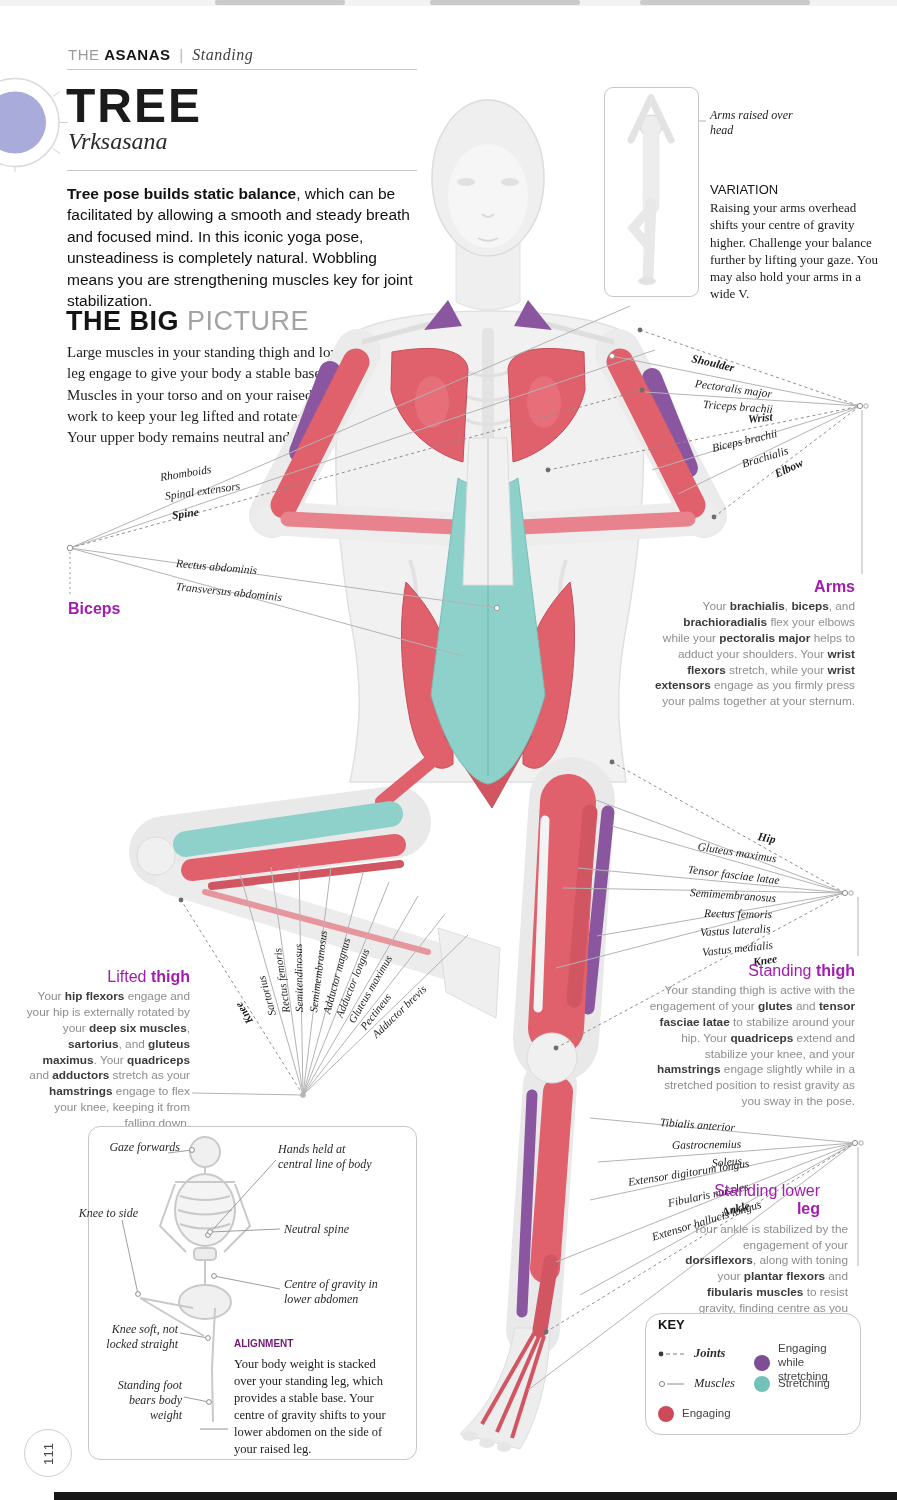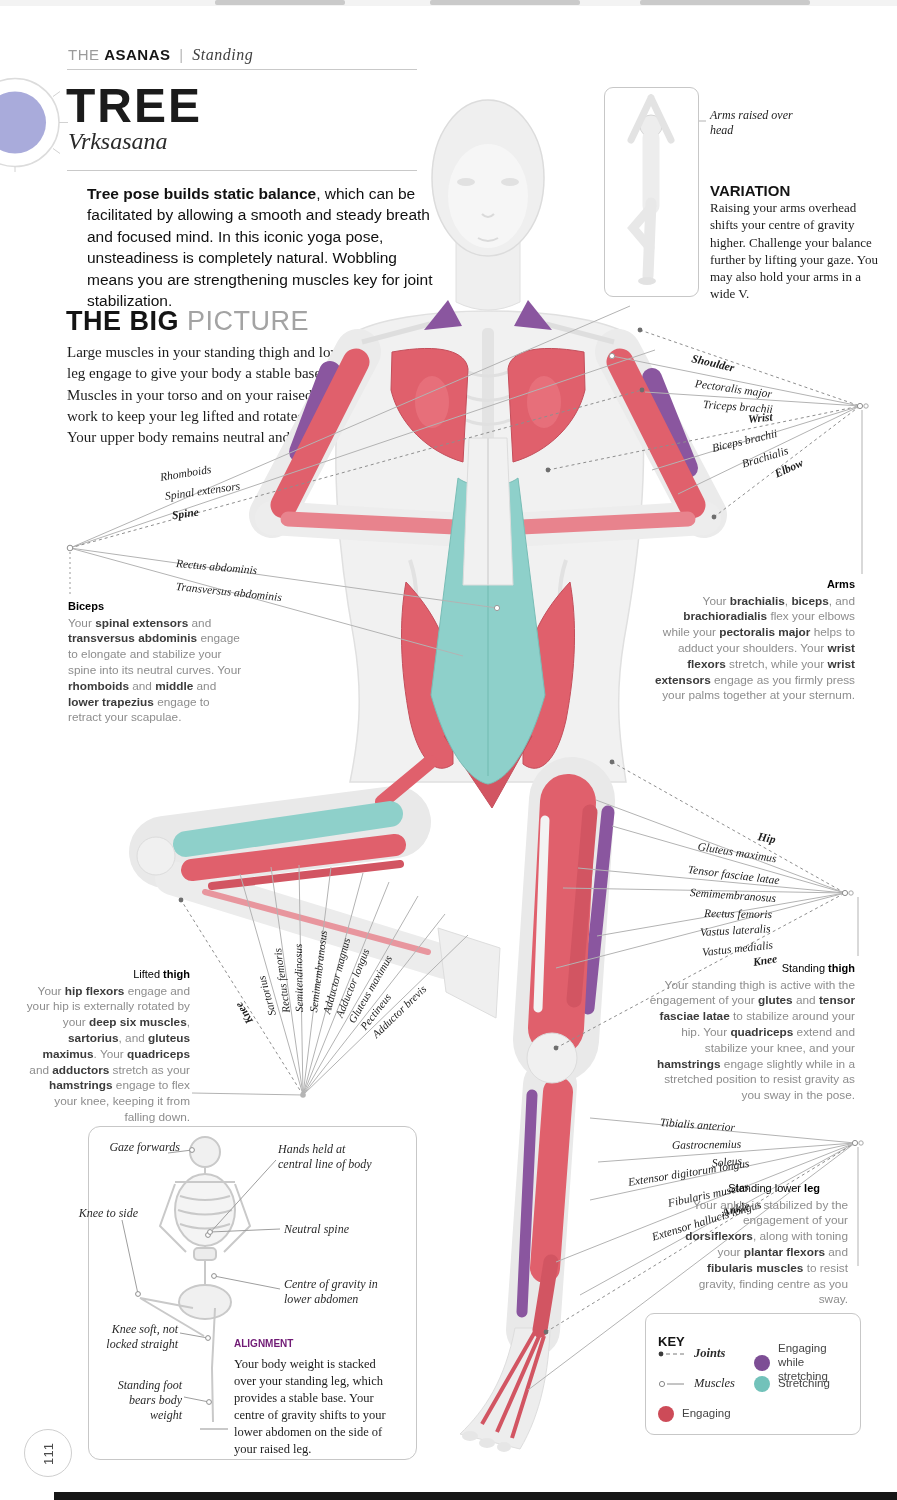--- a/index.html
+++ b/index.html
@@ -13,33 +13,33 @@
   .kicker .std{font-family:"Liberation Serif",serif;font-style:italic;font-size:16px;color:#3f3f3f;}
   .rule{position:absolute;height:1px;background:#c9c9c9;}
   .title{font-size:48px;font-weight:600;letter-spacing:2px;color:#1b1b1b;}
   .subtitle{font-family:"Liberation Serif",serif;font-style:italic;font-size:24px;color:#2a2a2a;}
   .intro{font-size:15.5px;line-height:1.38;color:#101010;}
   .bp-h{font-size:27px;letter-spacing:.5px;}
   .bp-h .b{font-weight:bold;color:#141414;}
   .bp-h .lt{font-weight:normal;color:#a3a3a3;}
   .bp-b{font-family:"Liberation Serif",serif;font-size:15px;line-height:1.42;color:#1d1d1d;}
   
-  .sec-h{font-size:11px;color:#000000;line-height:1.15;}
+  .sec-h{font-size:16px;color:#a21caf;line-height:1.15;}
   .sec-h b{font-weight:bold;}
   .sec-b{font-size:11.8px;line-height:1.34;color:#8d8d8d;margin-top:3px;}
   .sec-b b{color:#3b3b3b;}
   .right{text-align:right;}
   
   .lbl{position:absolute;font-family:"Liberation Serif",serif;font-style:italic;font-size:11.5px;
        color:#1c1c1c;white-space:nowrap;transform-origin:0 50%;}
   .lbl.joint{font-weight:bold;}
   .lblv{transform-origin:0 100%;font-size:11px;}
   
   .vbox{position:absolute;border:1px solid #c7c7c7;border-radius:9px;background:#fff;}
-  .var-h{font-size:15px;font-weight:bold;color:#141414;text-align:right;}
+  .var-h{font-size:13px;font-weight:normal;color:#141414;text-align:right;}
   .var-b{font-family:"Liberation Serif",serif;font-size:13px;line-height:1.33;color:#1d1d1d;}
   .al-lbl{position:absolute;font-family:"Liberation Serif",serif;font-style:italic;font-size:12px;
           line-height:1.25;color:#2a2a2a;}
   .al-h{font-size:10px;font-weight:bold;color:#701a75;}
   .al-b{font-family:"Liberation Serif",serif;font-size:12.5px;line-height:1.36;color:#1d1d1d;}
   
   .key-h{font-size:13px;font-weight:bold;color:#141414;}
   .key-it{font-family:"Liberation Serif",serif;font-style:italic;font-size:12.5px;color:#2a2a2a;}
   .key-t{font-size:11.5px;color:#454545;line-height:1.2;}
   .sw{width:16px;height:16px;border-radius:50%;flex:0 0 16px;}
@@ -76,21 +76,21 @@
   <div class="abs kicker" style="left:68px;top:46px;">
     <span>THE</span>
     <span class="bold">ASANAS</span>
     <span class="sep">|</span>
     <span class="std">Standing</span>
   </div>
   <div class="rule" style="left:67px;top:69px;width:350px;"></div>
   <div class="abs title" style="left:66px;top:78px;">TREE</div>
   <div class="abs subtitle" style="left:68px;top:128px;">Vrksasana</div>
   <div class="rule" style="left:67px;top:170px;width:350px;"></div>
-  <div class="abs intro" style="left:67px;top:183px;width:358px;margin-left:20px;"><b>Tree pose builds static balance</b>, which can be facilitated by allowing a smooth and steady breath and focused mind. In this iconic yoga pose, unsteadiness is completely natural. Wobbling means you are strengthening muscles key for joint stabilization.</div>
+  <div class="abs intro" style="left:67px;top:183px;width:358px;"><b>Tree pose builds static balance</b>, which can be facilitated by allowing a smooth and steady breath and focused mind. In this iconic yoga pose, unsteadiness is completely natural. Wobbling means you are strengthening muscles key for joint stabilization.</div>
 
   <div class="abs bp-h" style="left:66px;top:306px;">
     <span class="b">THE BIG</span>
     <span class="lt">PICTURE</span>
   </div>
   <div class="abs bp-b" style="left:67px;top:342px;width:302px;">Large muscles in your standing thigh and lower leg engage to give your body a stable base. Muscles in your torso and on your raised thigh work to keep your leg lifted and rotated outwards. Your upper body remains neutral and stable.</div>
 
   <svg class="abs" style="left:0;top:0;" width="897" height="1500" viewBox="0 0 897 1500">
 
     <g>
@@ -302,21 +302,20 @@
   <div class="lbl" style="left:660px;top:1116px;transform:rotate(4deg);">Tibialis anterior</div>
   <div class="lbl" style="left:672px;top:1139px;transform:rotate(-1deg);">Gastrocnemius</div>
   <div class="lbl" style="left:712px;top:1157px;transform:rotate(-5deg);">Soleus</div>
   <div class="lbl" style="left:628px;top:1176px;transform:rotate(-9deg);">Extensor digitorum longus</div>
   <div class="lbl" style="left:668px;top:1197px;transform:rotate(-12deg);">Fibularis muscles</div>
   <div class="lbl joint" style="left:722px;top:1206px;transform:rotate(-14deg);">Ankle</div>
   <div class="lbl" style="left:652px;top:1231px;transform:rotate(-17deg);">Extensor hallucis longus</div>
 
   <div class="abs" style="left:68px;top:600px;width:178px;">
     <div class="sec-h"><b>Biceps</b></div>
-    <div class="sec-b">Your <b>spinal extensors</b> and <b>transversus abdominis</b> engage to elongate and stabilize your spine into its neutral curves. Your <b>rhomboids</b> and <b>middle</b> and <b>lower trapezius</b> engage to retract your scapulae.</div>
   </div>
 
   <div class="abs right" style="left:655px;top:578px;width:200px;">
     <div class="sec-h"><b>Arms</b></div>
     <div class="sec-b">Your <b>brachialis</b>, <b>biceps</b>, and <b>brachioradialis</b> flex your elbows while your <b>pectoralis major</b> helps to adduct your shoulders. Your <b>wrist flexors</b> stretch, while your <b>wrist extensors</b> engage as you firmly press your palms together at your sternum.</div>
   </div>
 
   <div class="abs right" style="left:648px;top:962px;width:207px;">
     <div class="sec-h">Standing <b>thigh</b></div>
     <div class="sec-b">Your standing thigh is active with the engagement of your <b>glutes</b> and <b>tensor fasciae latae</b> to stabilize around your hip. Your <b>quadriceps</b> extend and stabilize your knee, and your <b>hamstrings</b> engage slightly while in a stretched position to resist gravity as you sway in the pose.</div>
@@ -369,21 +368,21 @@
   <div class="al-lbl right" style="left:104px;top:1140px;width:76px;">Gaze forwards</div>
   <div class="al-lbl" style="left:278px;top:1142px;width:104px;">Hands held at central line of body</div>
   <div class="al-lbl right" style="left:78px;top:1206px;width:60px;">Knee to side</div>
   <div class="al-lbl" style="left:284px;top:1222px;width:110px;">Neutral spine</div>
   <div class="al-lbl" style="left:284px;top:1277px;width:118px;">Centre of gravity in lower abdomen</div>
   <div class="al-lbl right" style="left:88px;top:1322px;width:90px;">Knee soft, not locked straight</div>
   <div class="al-lbl right" style="left:104px;top:1378px;width:78px;">Standing foot bears body weight</div>
   <div class="abs al-h" style="left:234px;top:1338px;">ALIGNMENT</div>
   <div class="abs al-b" style="left:234px;top:1356px;width:160px;">Your body weight is stacked over your standing leg, which provides a stable base. Your centre of gravity shifts to your lower abdomen on the side of your raised leg.</div>
 
-  <div class="vbox" style="left:645px;top:1313px;width:216px;height:122px;padding:20px 12px;box-sizing:border-box;">
+  <div class="vbox" style="left:645px;top:1313px;width:216px;height:122px;padding:3px 12px;box-sizing:border-box;border-radius:16px;">
     <div class="key-h">KEY</div>
     <div class="abs krow" style="left:12px;top:32px;">
       <svg width="28" height="8" viewBox="0 0 28 8">
         <circle cx="3" cy="4" r="2.4" fill="#3a3a3a"></circle>
         <line x1="8" y1="4" x2="26" y2="4" stroke="#7a7a7a" stroke-dasharray="4,3"></line>
       </svg>
       <span class="key-it" style="font-weight:bold;">Joints</span>
     </div>
     <div class="abs krow" style="left:12px;top:62px;">
       <svg width="28" height="8" viewBox="0 0 28 8">

